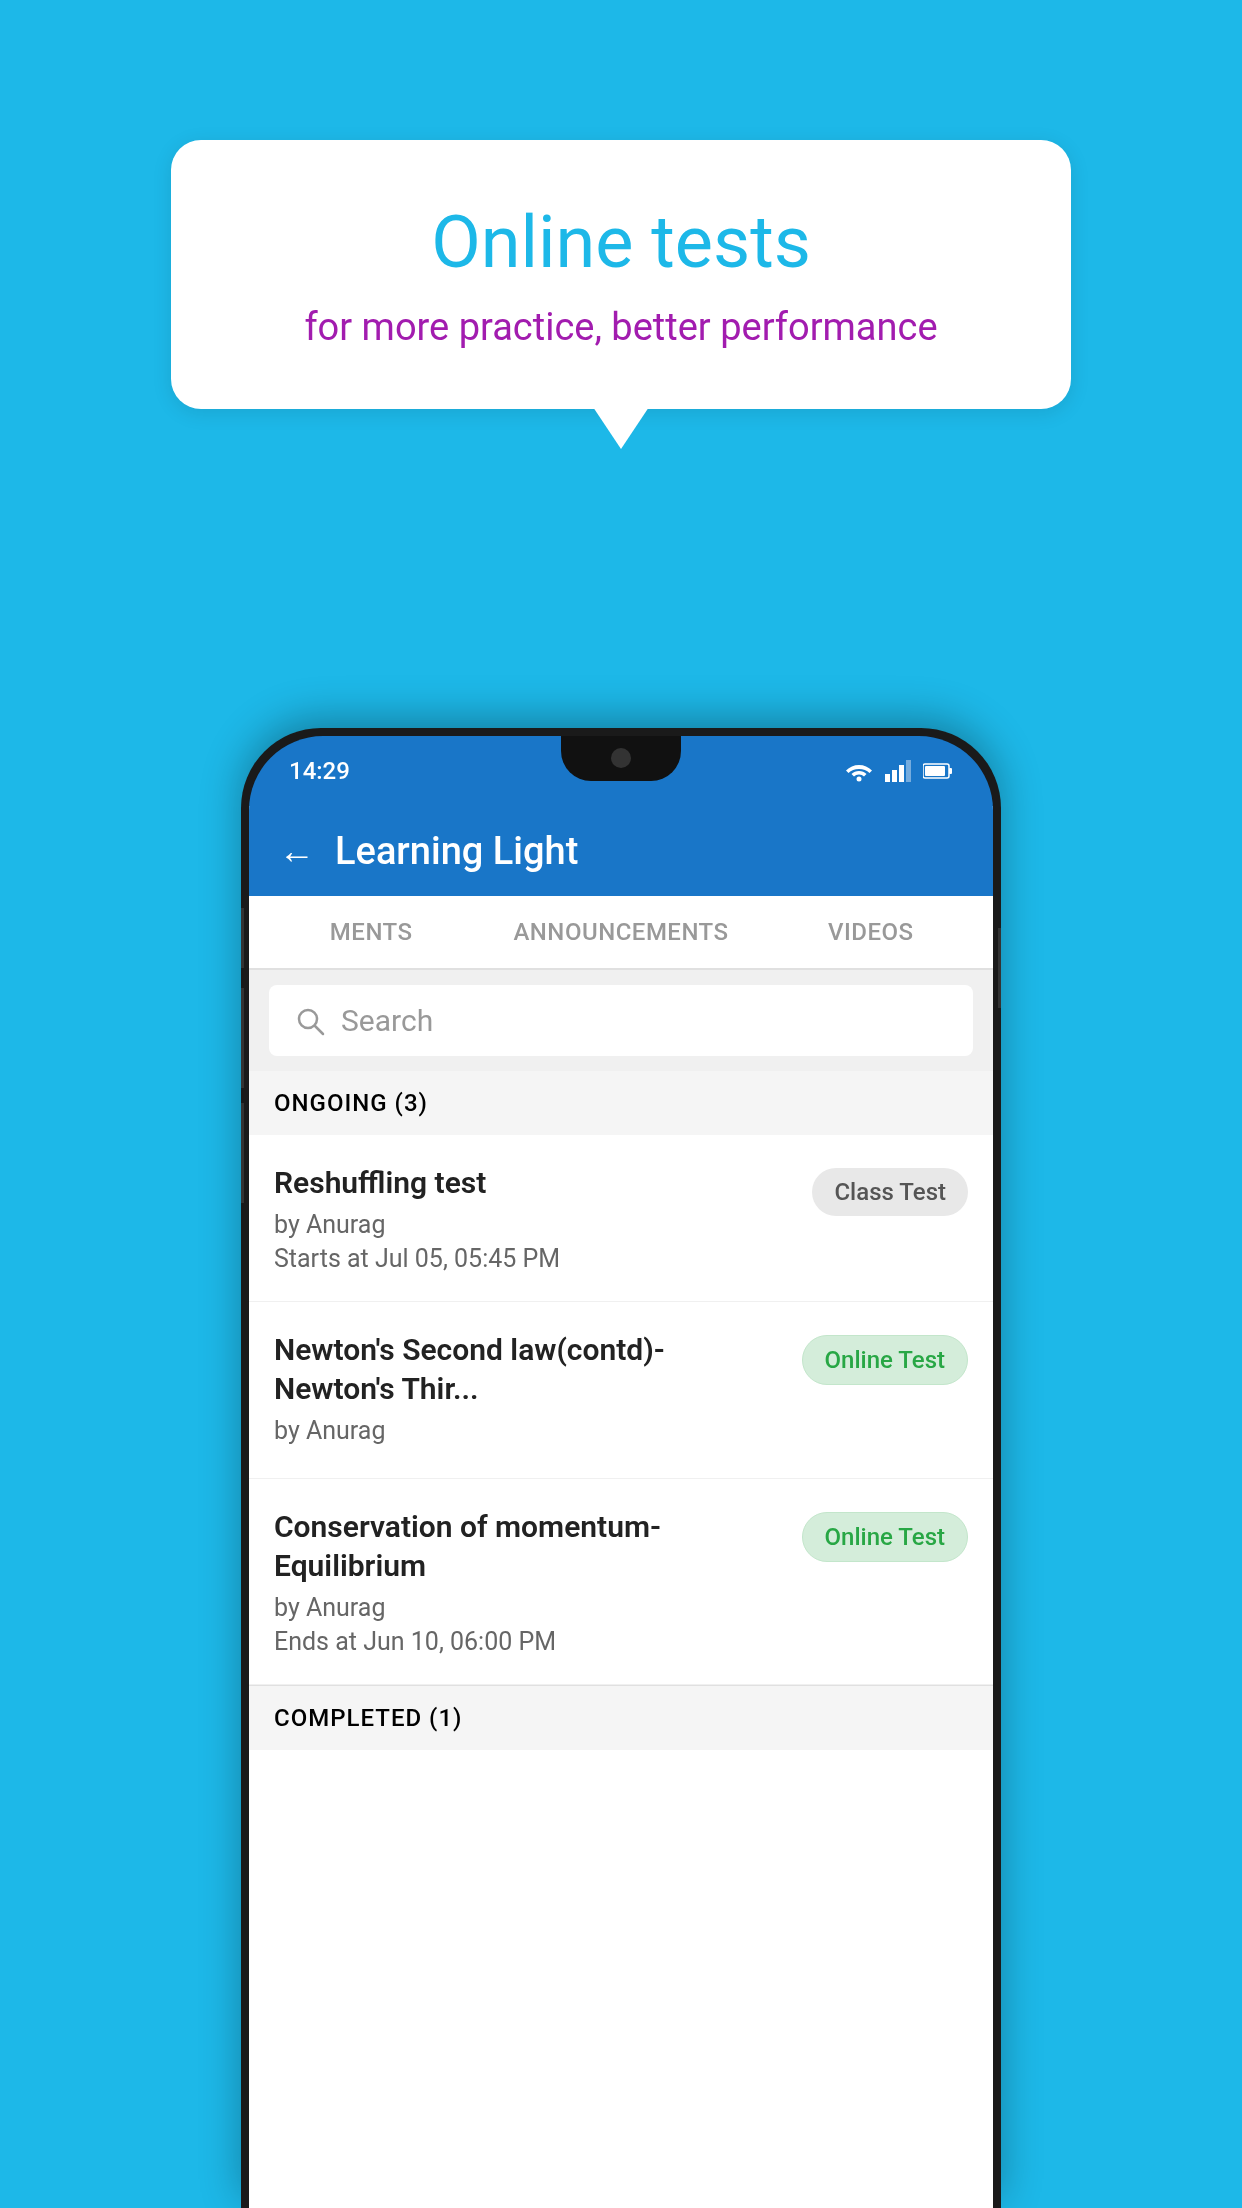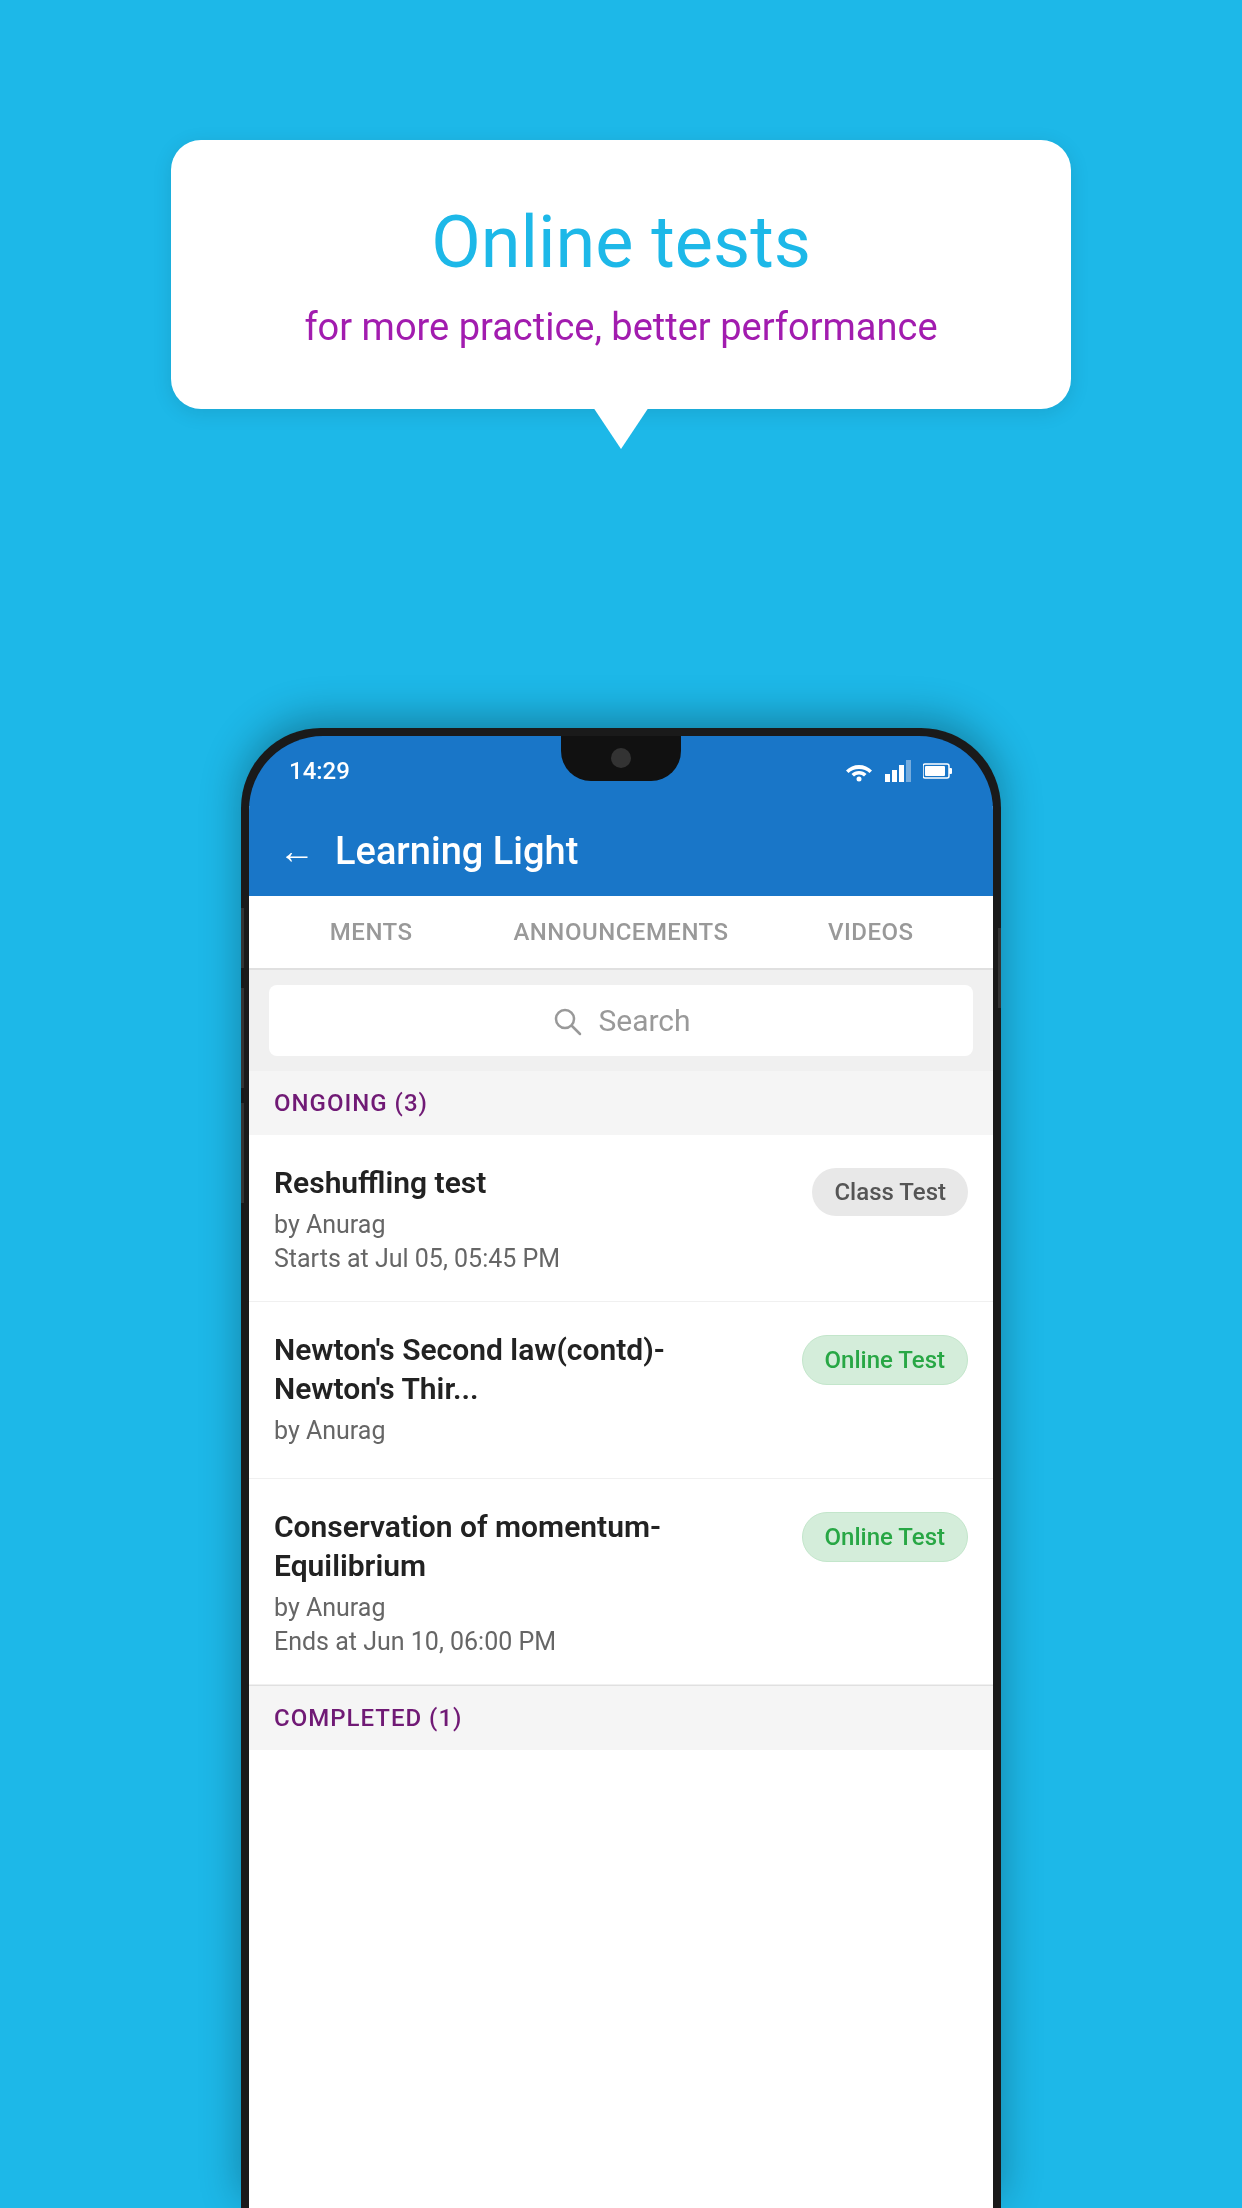--- a/index.html
+++ b/index.html
@@ -192,37 +192,36 @@
       padding: 15px 20px;
     }
 
     .search-bar {
       background: white;
       border-radius: 8px;
       padding: 18px 25px;
       display: flex;
       align-items: center;
       gap: 15px;
-      justify-content: center;
     }
 
     .search-placeholder {
       color: #999;
       font-size: 30px;
     }
 
     
     .section-header {
       background: #f5f5f5;
       padding: 18px 25px;
     }
 
     .section-title {
       font-size: 24px;
-      color: #701a75;
+      color: #000000;
       font-weight: 500;
       letter-spacing: 1px;
     }
 
     
     .test-list {
       flex: 1;
       overflow-y: auto;
       background: white;
     }

